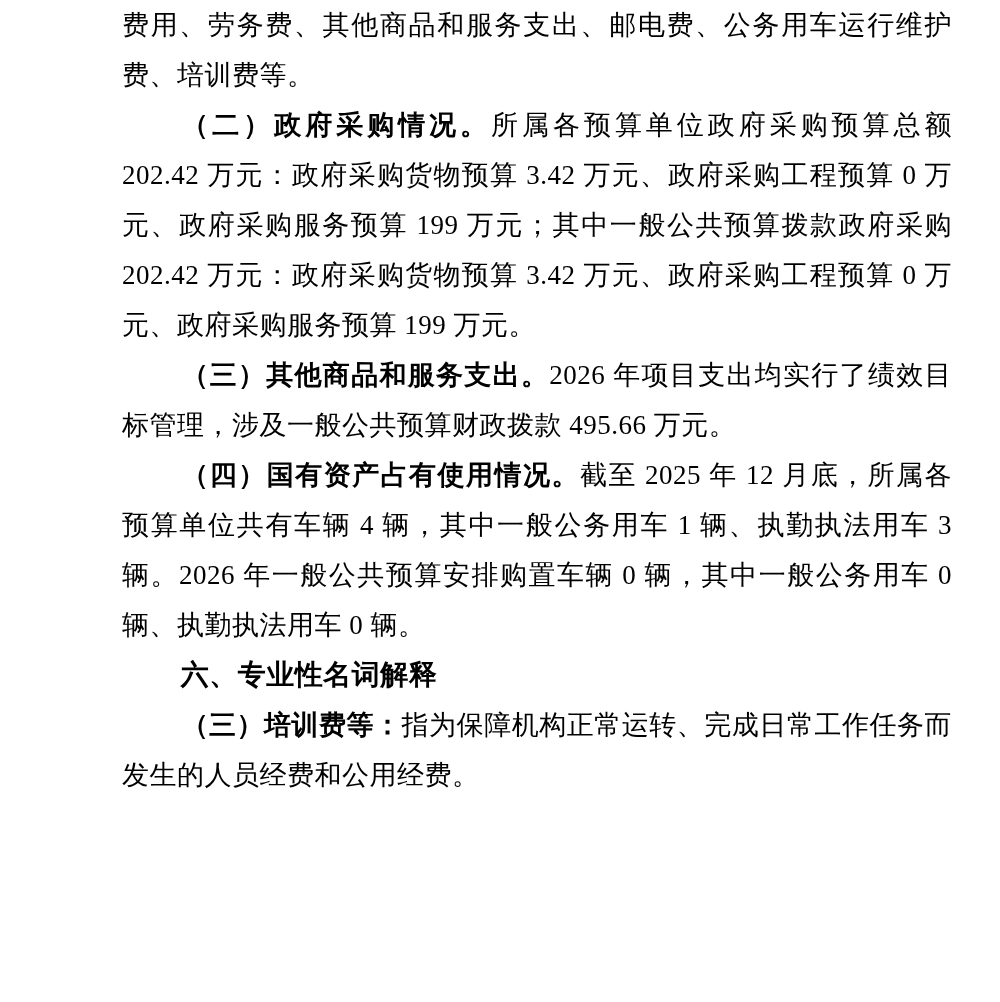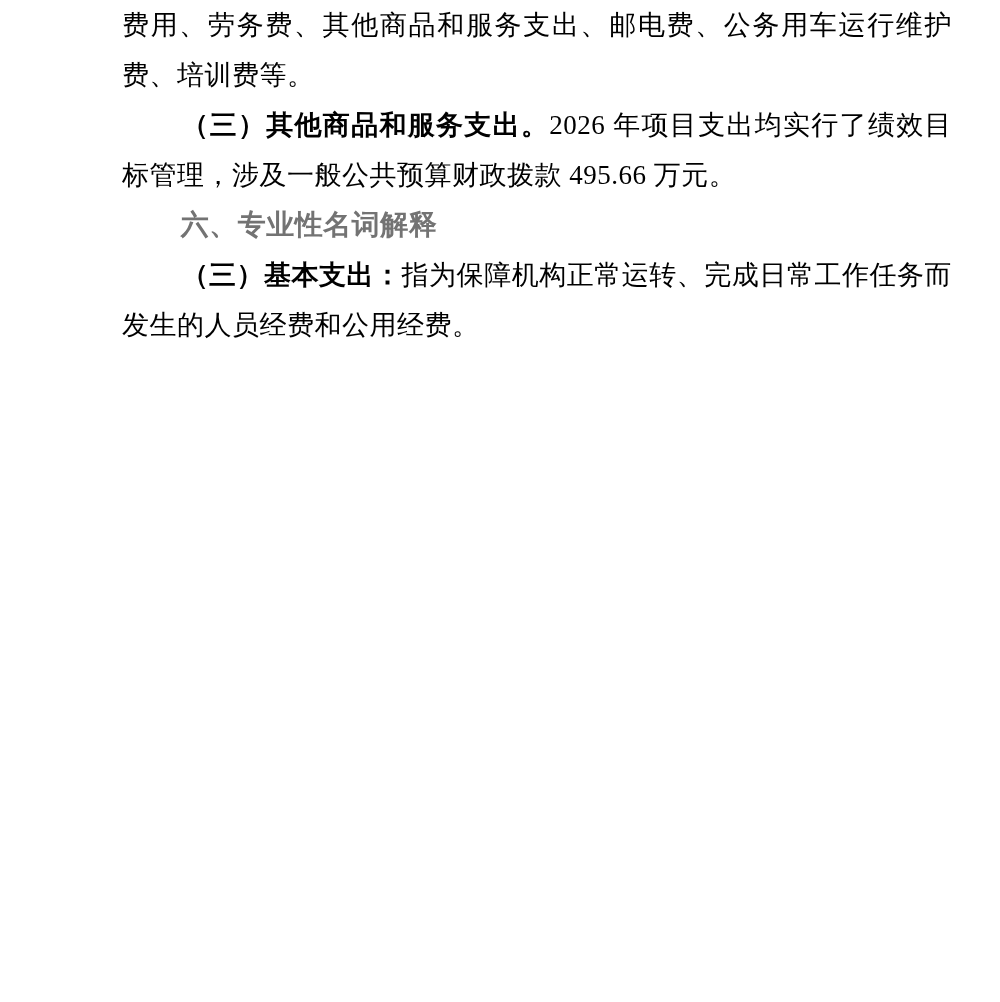--- a/index.html
+++ b/index.html
@@ -37,39 +37,45 @@
     font-weight: 700;
   }
   .glossary-heading {
     margin: 0;
     font-family: "Liberation Sans", "DejaVu Sans", sans-serif;
     font-weight: 700;
     font-size: 28px;
     line-height: 50px;
     letter-spacing: 0.5px;
     text-indent: 2.1em;
-    color: #737373;
+    color: #000000;
   }
 </style>
 </head>
 <body>
 
 <div class="page">
 
   <p class="para">
     <span>费用、劳务费、其他商品和服务支出、邮电费、公务用车运行维护费、培训费等。</span>
   </p>
 
+  <p class="para indent">
+    <span class="lead">（二）政府采购情况。</span><span>所属各预算单位政府采购预算总额 202.42 万元：政府采购货物预算 3.42 万元、政府采购工程预算 0 万元、政府采购服务预算 199 万元；其中一般公共预算拨款政府采购 202.42 万元：政府采购货物预算 3.42 万元、政府采购工程预算 0 万元、政府采购服务预算 199 万元。</span>
+  </p>
 
   <p class="para indent">
     <span class="lead">（三）其他商品和服务支出。</span><span>2026 年项目支出均实行了绩效目标管理，涉及一般公共预算财政拨款 495.66 万元。</span>
   </p>
 
+  <p class="para indent">
+    <span class="lead">（四）国有资产占有使用情况。</span><span>截至 2025 年 12 月底，所属各预算单位共有车辆 4 辆，其中一般公务用车 1 辆、执勤执法用车 3 辆。2026 年一般公共预算安排购置车辆 0 辆，其中一般公务用车 0 辆、执勤执法用车 0 辆。</span>
+  </p>
 
   <h2 class="glossary-heading">六、专业性名词解释</h2>
 
 
 
   <p class="para indent">
-    <span class="lead">（三）基本支出：</span><span>指为保障机构正常运转、完成日常工作任务而发生的人员经费和公用经费。</span>
+    <span class="lead">（三）培训费等：</span><span>指为保障机构正常运转、完成日常工作任务而发生的人员经费和公用经费。</span>
   </p>
 
 </div>
 
 </body></html>

